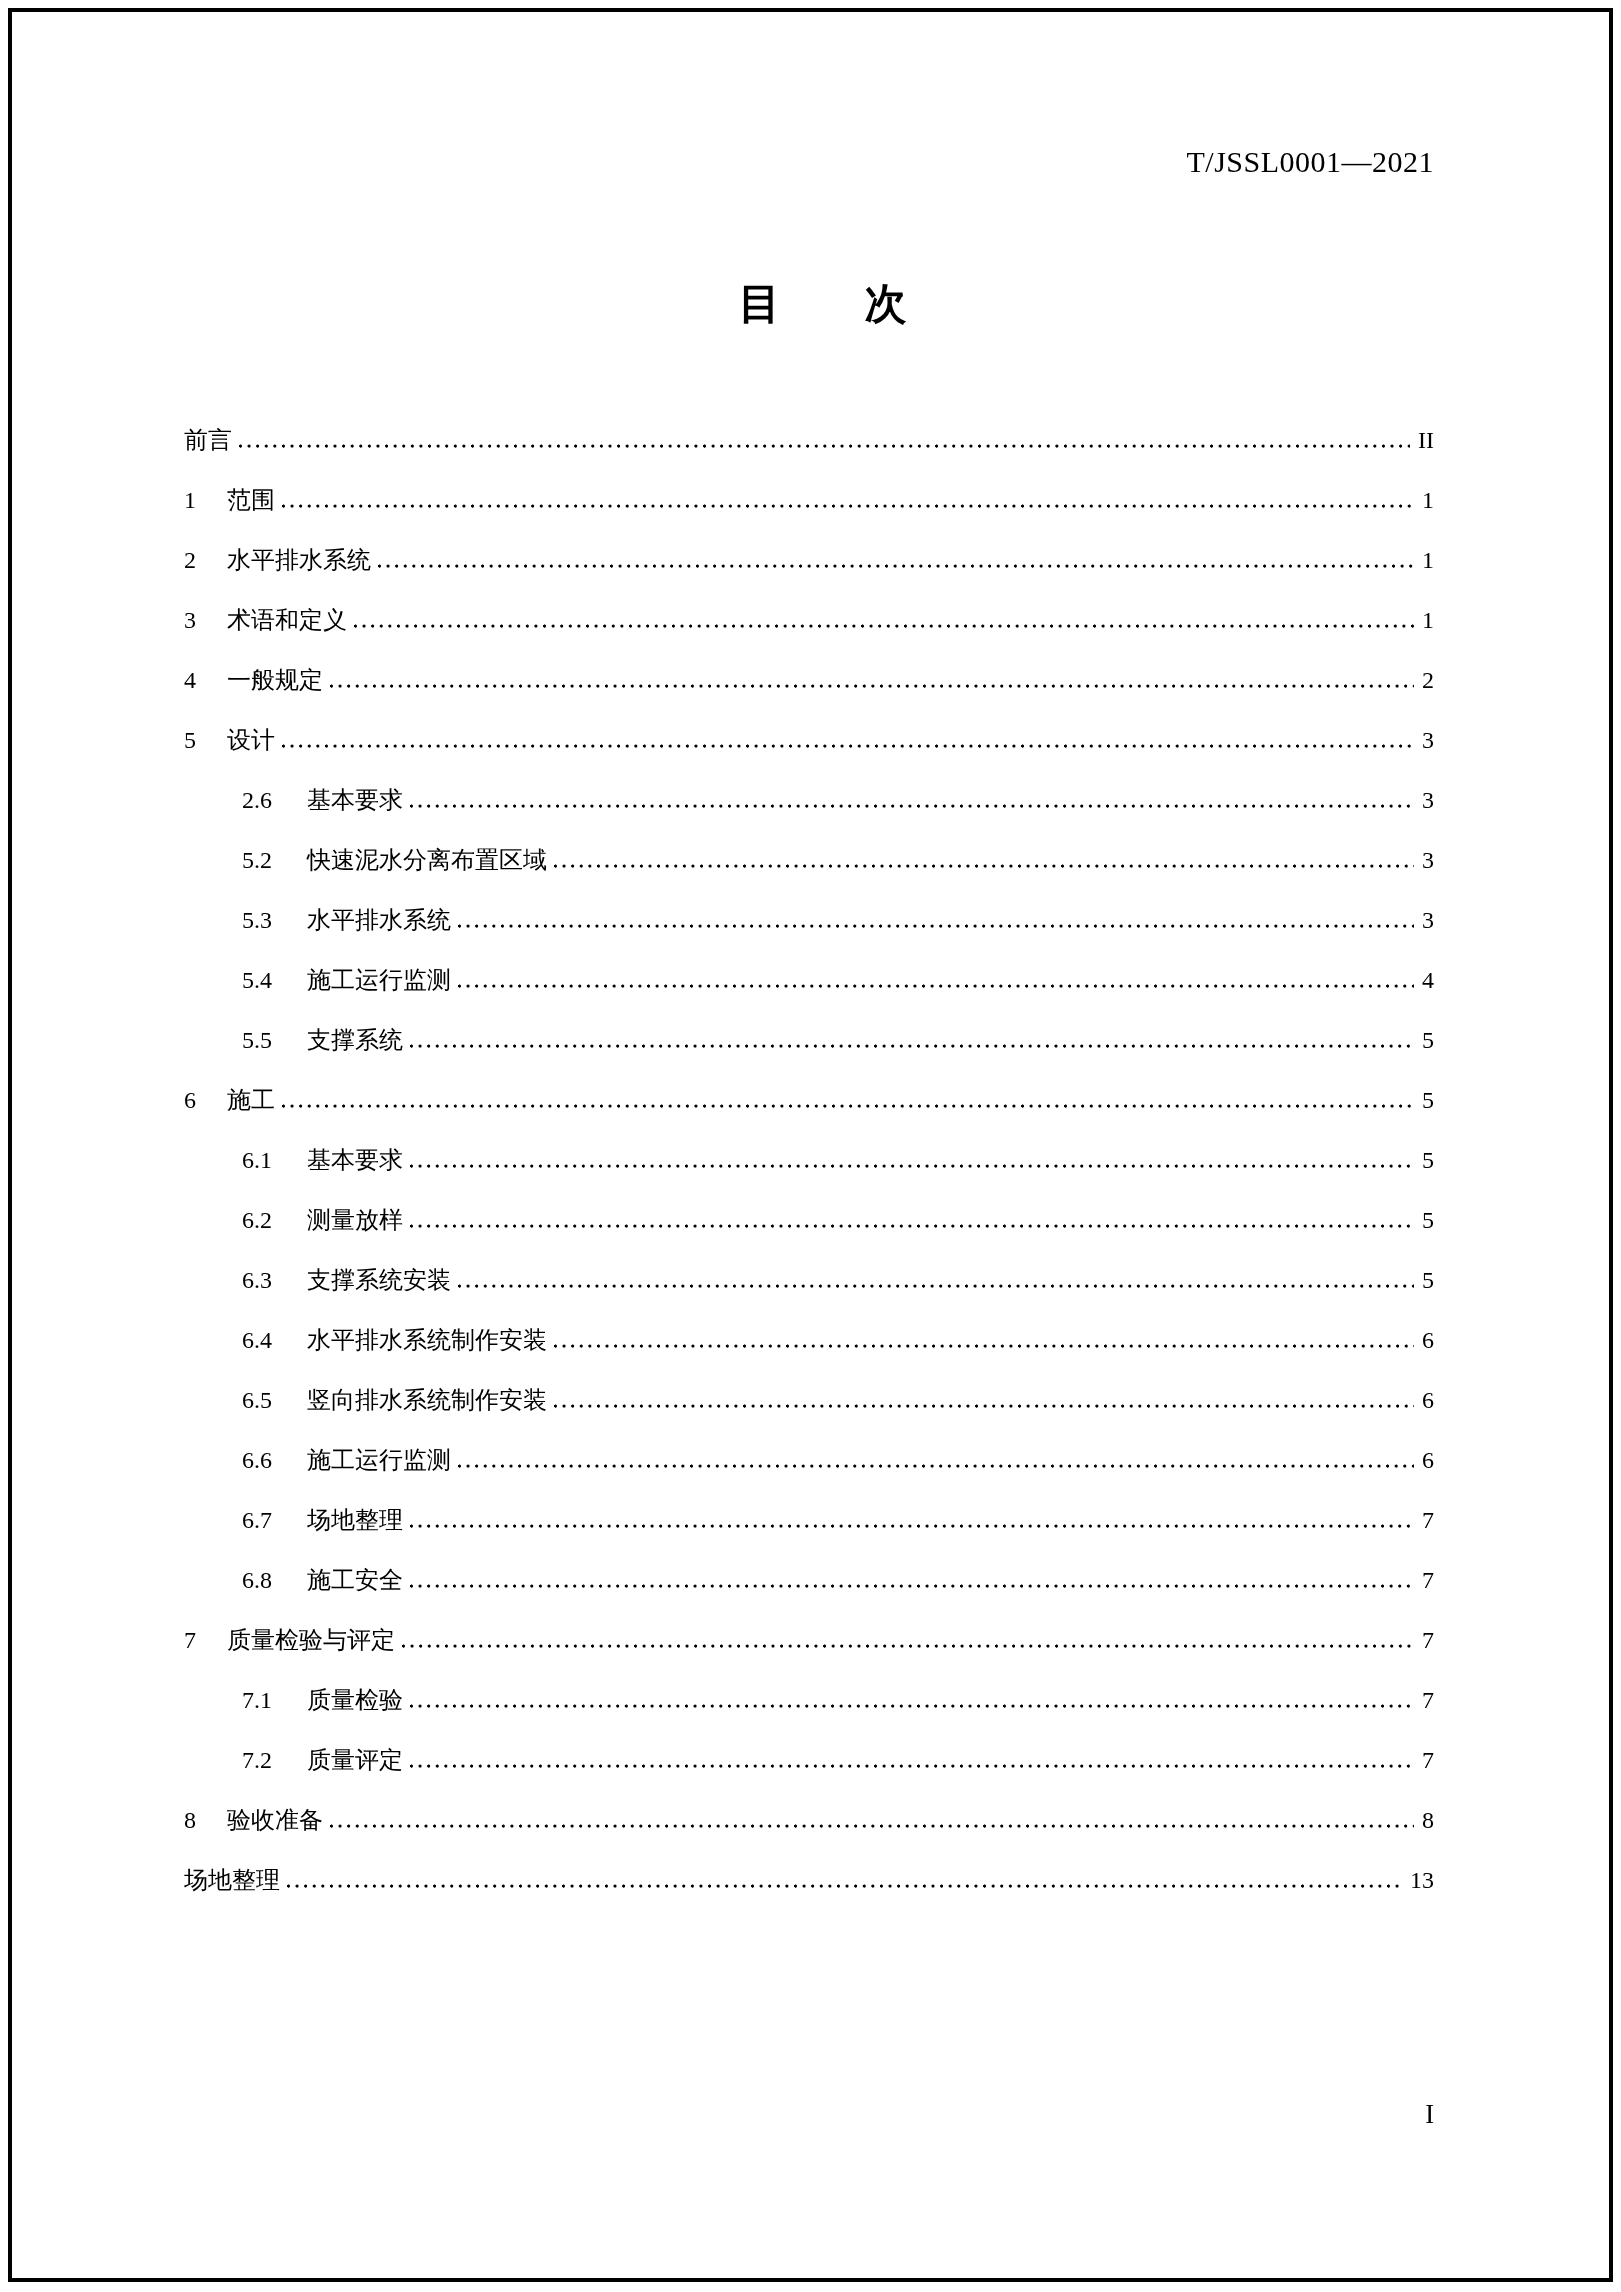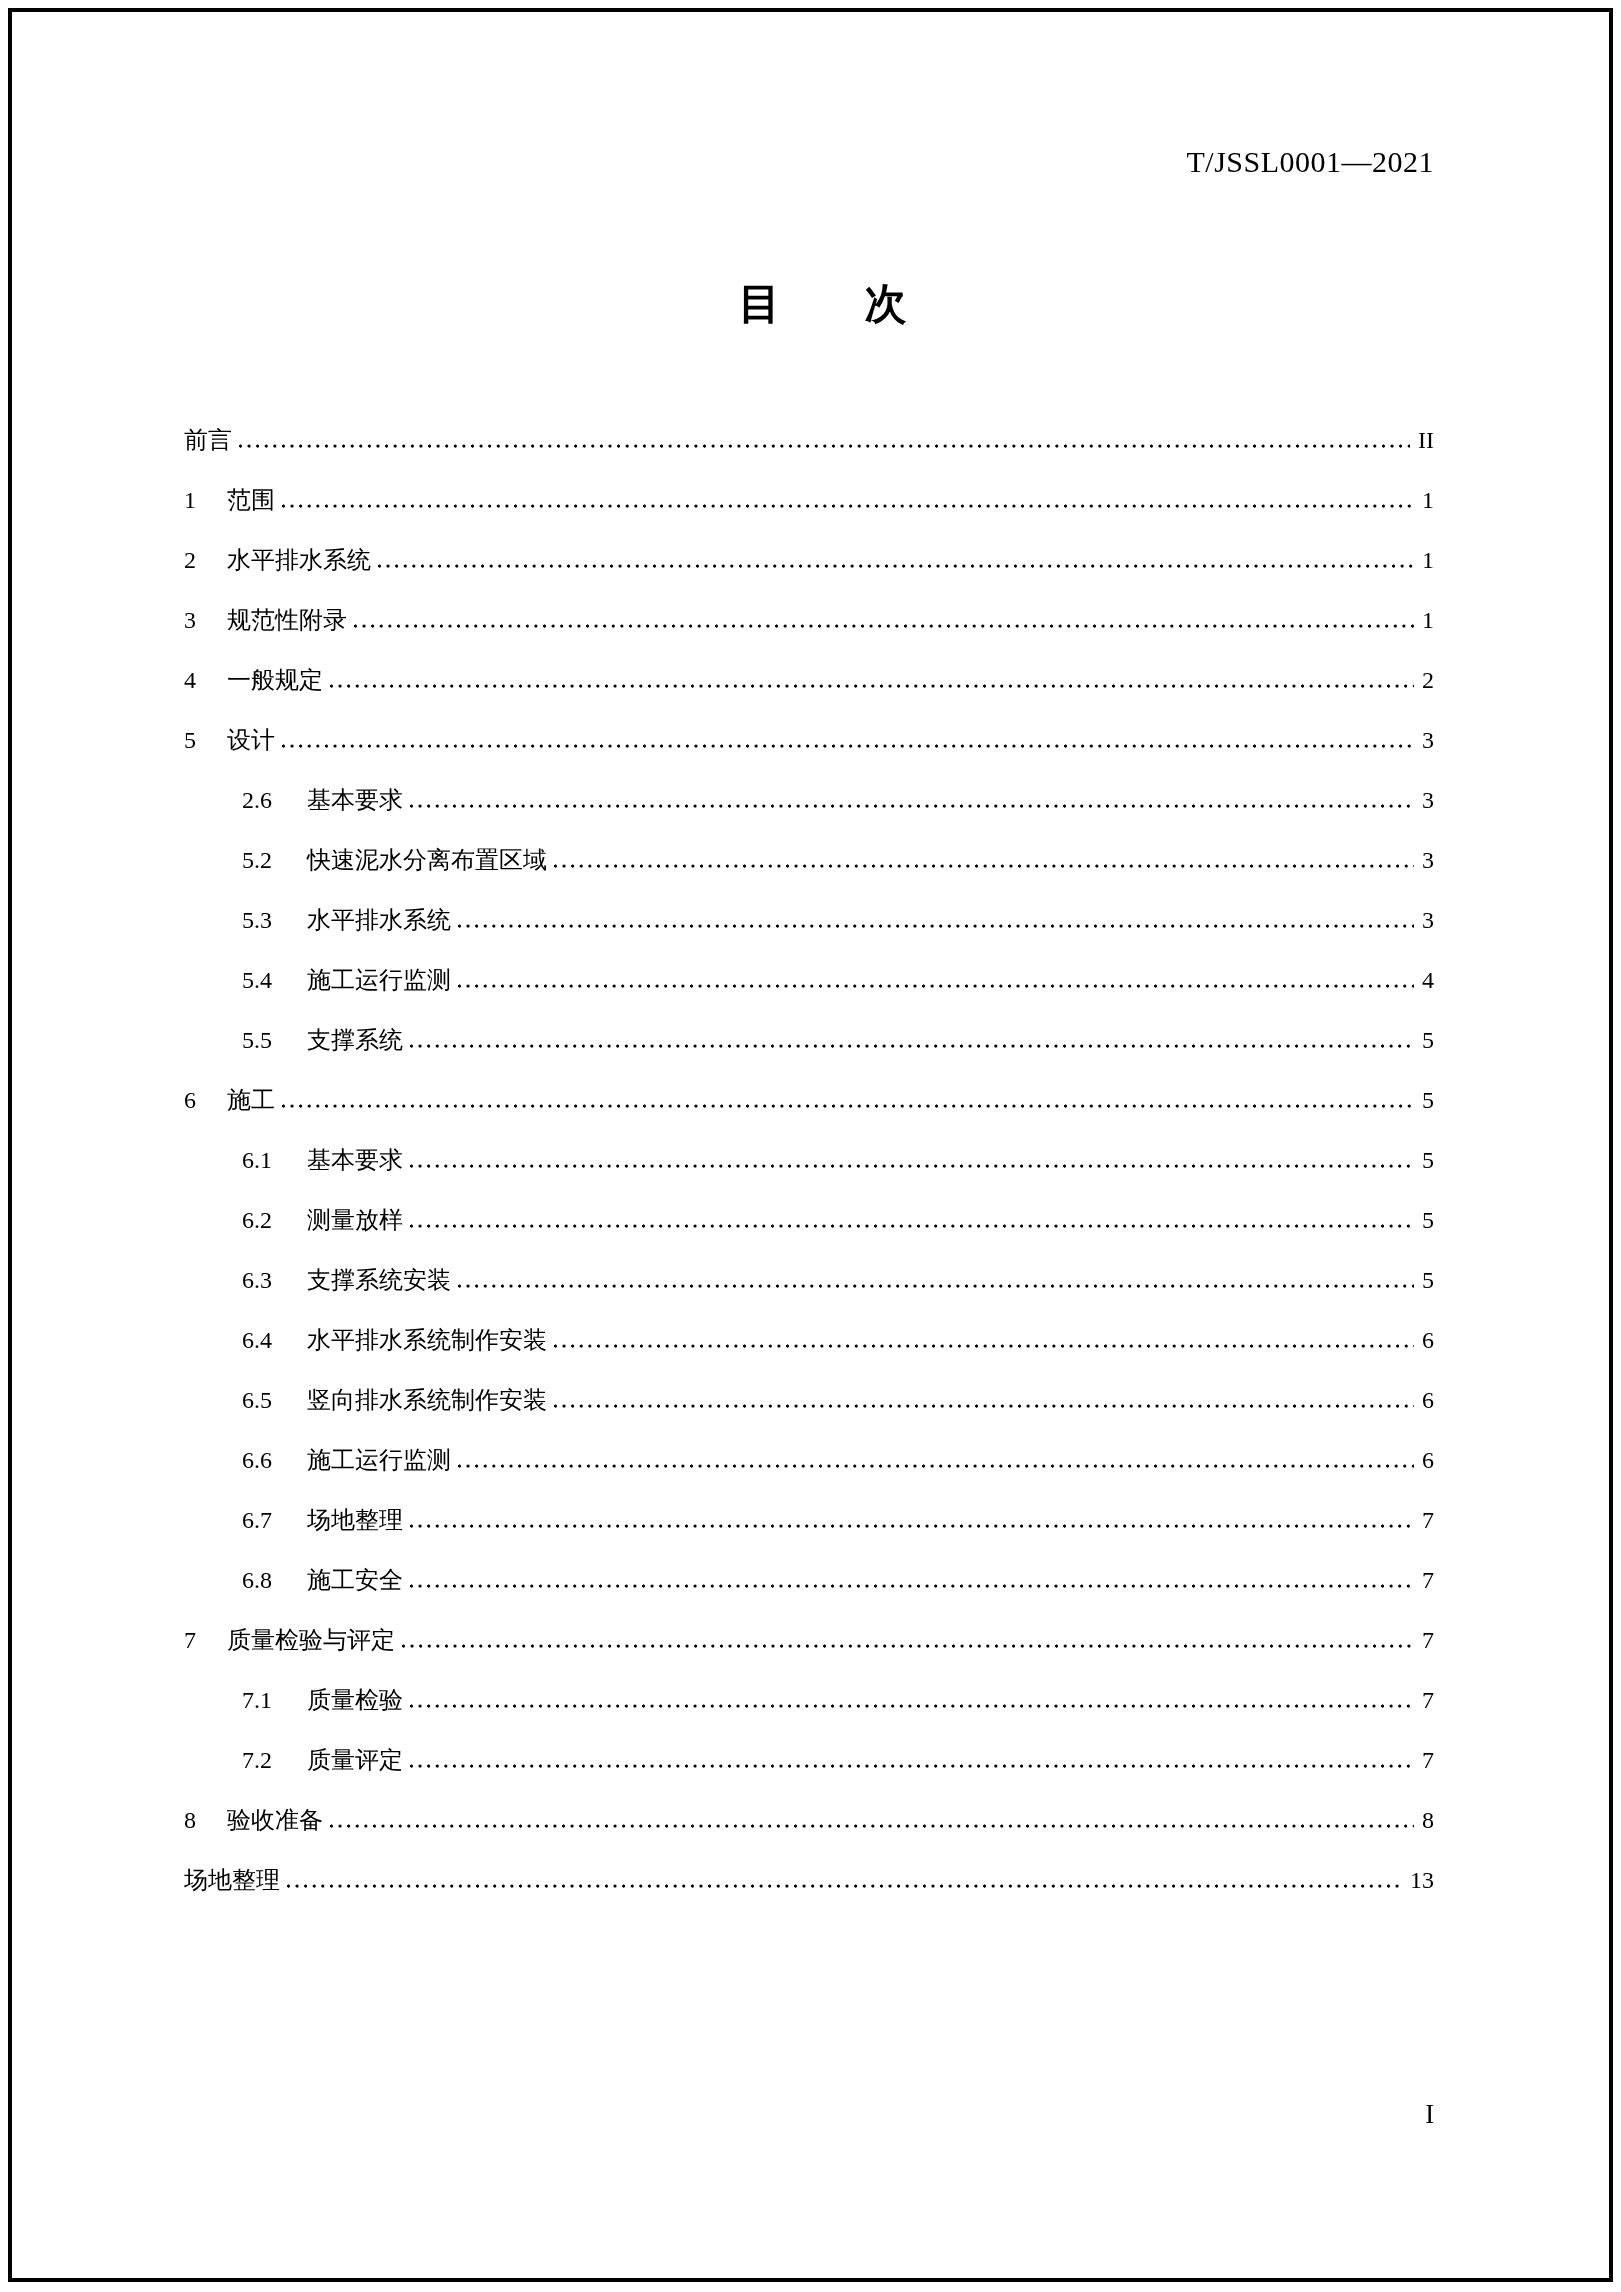--- a/index.html
+++ b/index.html
@@ -97,21 +97,21 @@
     <span class="page-num">1</span>
   </div>
       <div class="toc-row l0">
     <span class="num">2</span>
     <span class="label">水平排水系统</span>
     <span class="leader"></span>
     <span class="page-num">1</span>
   </div>
       <div class="toc-row l0">
     <span class="num">3</span>
-    <span class="label">规范性附录</span>
+    <span class="label">术语和定义</span>
     <span class="leader"></span>
     <span class="page-num">1</span>
   </div>
       <div class="toc-row l0">
     <span class="num">4</span>
     <span class="label">一般规定</span>
     <span class="leader"></span>
     <span class="page-num">2</span>
   </div>
       <div class="toc-row l0">

